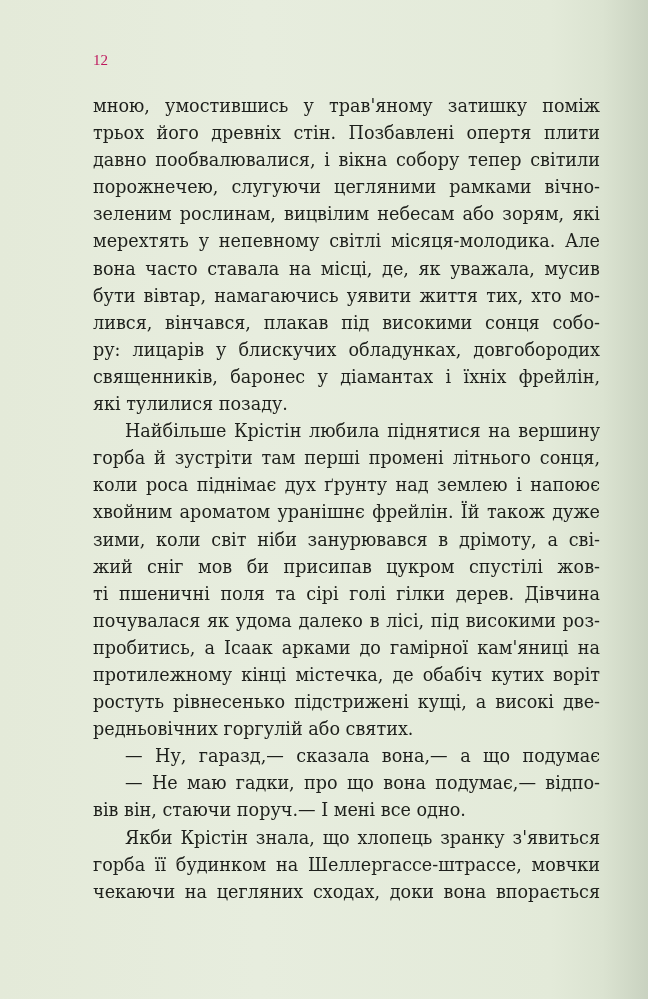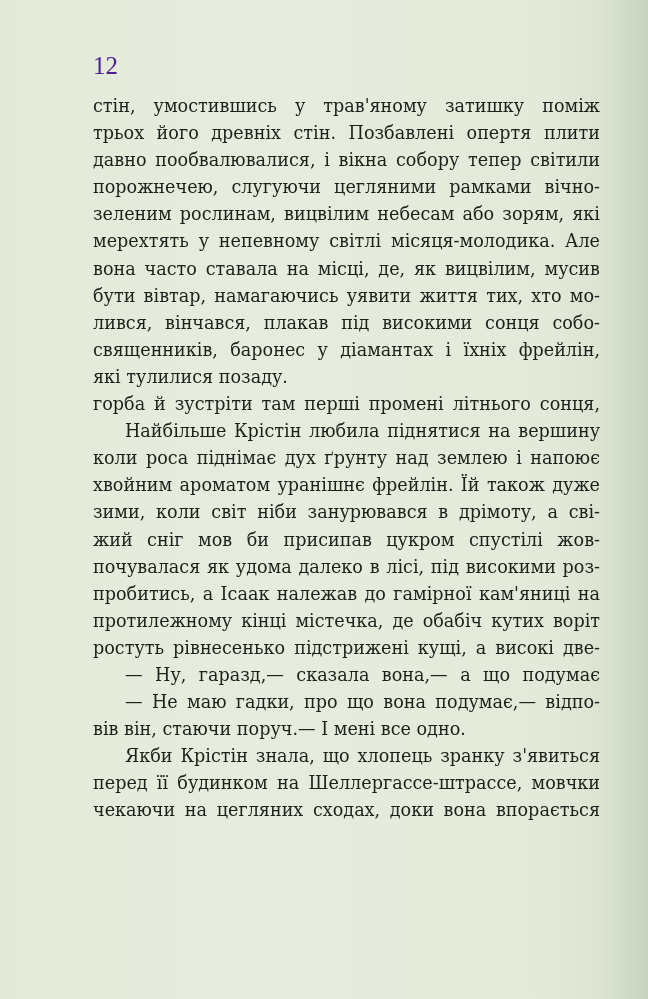--- a/index.html
+++ b/index.html
@@ -12,23 +12,23 @@
       overflow: hidden;
       background: linear-gradient(90deg, #e4ead9 0%, #e7edde 40%, #e3ead9 85%, #dbe3d1 93%, #c9d2c0 100%);
       position: relative;
       font-family: "DejaVu Serif", "Liberation Serif", serif;
       color: #1e201c;
     }
     .page-number {
       position: absolute;
       left: 93px;
       top: 52px;
-      font-size: 25px;
+      font-size: 15px;
       font-family: "Liberation Serif", serif;
-      color: #4c1d95;
+      color: #be185d;
       letter-spacing: 0px;
       text-align: center;
     }
     .text-column {
       position: absolute;
       left: 93px;
       top: 93px;
       width: 507px;
     }
     .line {
@@ -46,40 +46,43 @@
     .line.indent {
       padding-left: 32px;
     }
   </style>
 </head>
 <body>
 
 <div class="page-number">12</div>
 
 <div class="text-column" id="text-column">
-    <div class="line">стін, умостившись у трав'яному затишку поміж</div>
+    <div class="line">мною, умостившись у трав'яному затишку поміж</div>
     <div class="line">трьох його древніх стін. Позбавлені опертя плити</div>
     <div class="line">давно пообвалювалися, і вікна собору тепер світили</div>
     <div class="line">порожнечею, слугуючи цегляними рамками вічно-</div>
     <div class="line">зеленим рослинам, вицвілим небесам або зорям, які</div>
     <div class="line">мерехтять у непевному світлі місяця-молодика. Але</div>
-    <div class="line">вона часто ставала на місці, де, як вицвілим, мусив</div>
+    <div class="line">вона часто ставала на місці, де, як уважала, мусив</div>
     <div class="line">бути вівтар, намагаючись уявити життя тих, хто мо-</div>
     <div class="line">лився, вінчався, плакав під високими сонця собо-</div>
+    <div class="line">ру: лицарів у блискучих обладунках, довгобородих</div>
     <div class="line">священників, баронес у діамантах і їхніх фрейлін,</div>
     <div class="line last">які тулилися позаду.</div>
+    <div class="line indent">Найбільше Крістін любила піднятися на вершину</div>
     <div class="line">горба й зустріти там перші промені літнього сонця,</div>
-    <div class="line indent">Найбільше Крістін любила піднятися на вершину</div>
     <div class="line">коли роса піднімає дух ґрунту над землею і напоює</div>
     <div class="line">хвойним ароматом уранішнє фрейлін. Їй також дуже</div>
     <div class="line">зими, коли світ ніби занурювався в дрімоту, а сві-</div>
     <div class="line">жий сніг мов би присипав цукром спустілі жов-</div>
+    <div class="line">ті пшеничні поля та сірі голі гілки дерев. Дівчина</div>
     <div class="line">почувалася як удома далеко в лісі, під високими роз-</div>
-    <div class="line">пробитись, а Ісаак належав до гамірної кам'яниці на</div>
+    <div class="line">пробитись, а Ісаак арками до гамірної кам'яниці на</div>
     <div class="line">протилежному кінці містечка, де обабіч кутих воріт</div>
     <div class="line">ростуть рівнесенько підстрижені кущі, а високі две-</div>
+    <div class="line last">редньовічних горгулій або святих.</div>
     <div class="line indent">— Ну, гаразд,— сказала вона,— а що подумає</div>
     <div class="line indent">— Не маю гадки, про що вона подумає,— відпо-</div>
     <div class="line last">вів він, стаючи поруч.— І мені все одно.</div>
     <div class="line indent">Якби Крістін знала, що хлопець зранку з'явиться</div>
-    <div class="line">перед її будинком на Шеллергассе-штрассе, мовчки</div>
+    <div class="line">горба її будинком на Шеллергассе-штрассе, мовчки</div>
     <div class="line">чекаючи на цегляних сходах, доки вона впорається</div>
   </div>
 
 </body></html>

